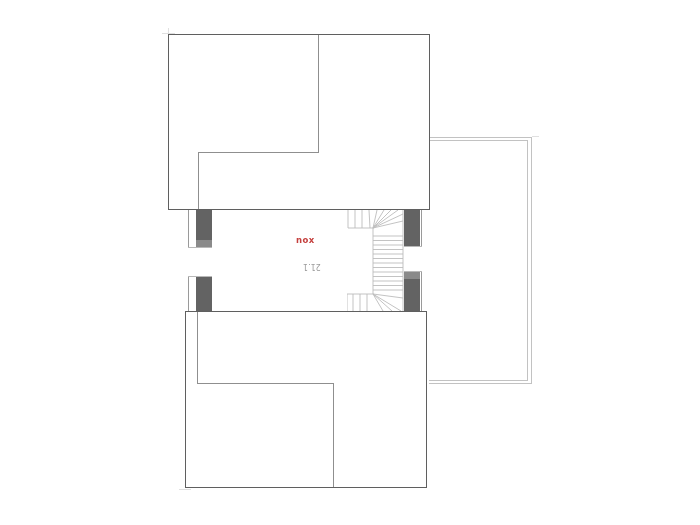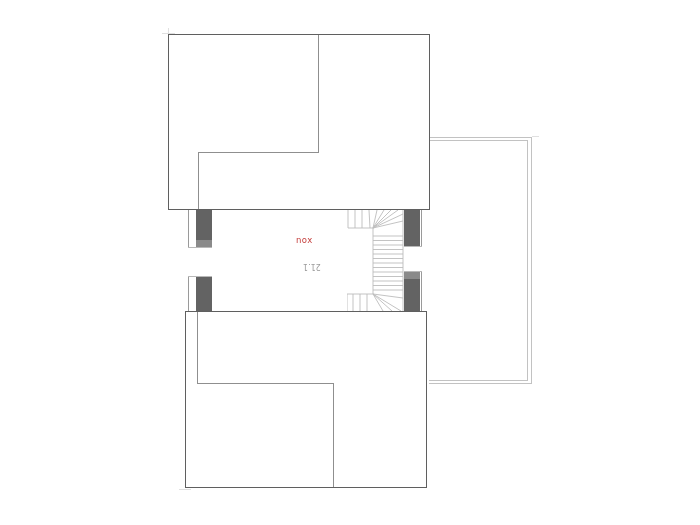--- a/index.html
+++ b/index.html
@@ -8,21 +8,21 @@
   .abs{position:absolute;}
   .block{position:absolute;border:1.4px solid var(--outline);box-sizing:border-box;background:var(--bg);}
   .pline{position:absolute;background:var(--partition);}
   .fline{position:absolute;background:var(--face-line);}
   .pier{position:absolute;background:var(--wall-fill);}
   .pier-light{position:absolute;background:var(--wall-fill-light);}
   .window{position:absolute;background:var(--bg);border-top:1px solid var(--frame-line);
           border-bottom:1px solid var(--frame-line);box-sizing:border-box;}
   .tline{position:absolute;background:var(--terrace-line);}
   .tick{position:absolute;background:var(--tick);}
-  .label-red{position:absolute;color:var(--label-red);font-size:8.5px;font-weight:400;
+  .label-red{position:absolute;color:var(--label-red);font-size:8.5px;font-weight:700;
              letter-spacing:.4px;line-height:10px;text-align:right;}
   .label-area{position:absolute;color:var(--area-gray);font-size:8px;font-weight:400;
               line-height:9px;transform:rotate(180deg);}
   .sline{stroke:var(--stair-line);stroke-width:0.9;fill:none;}
 </style>
 </head>
 <body>
 
 <div id="stage">
 

